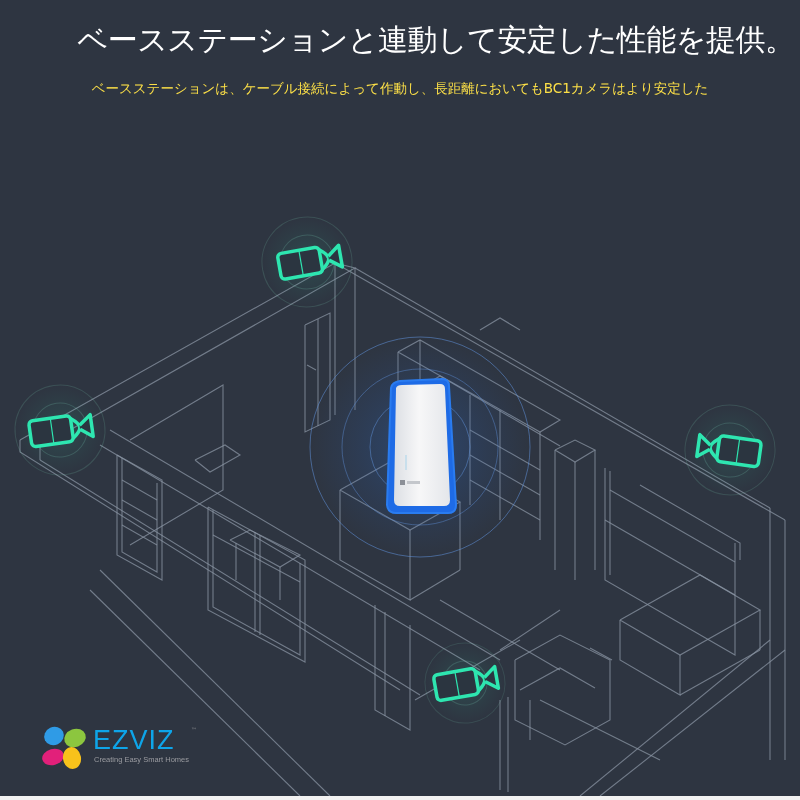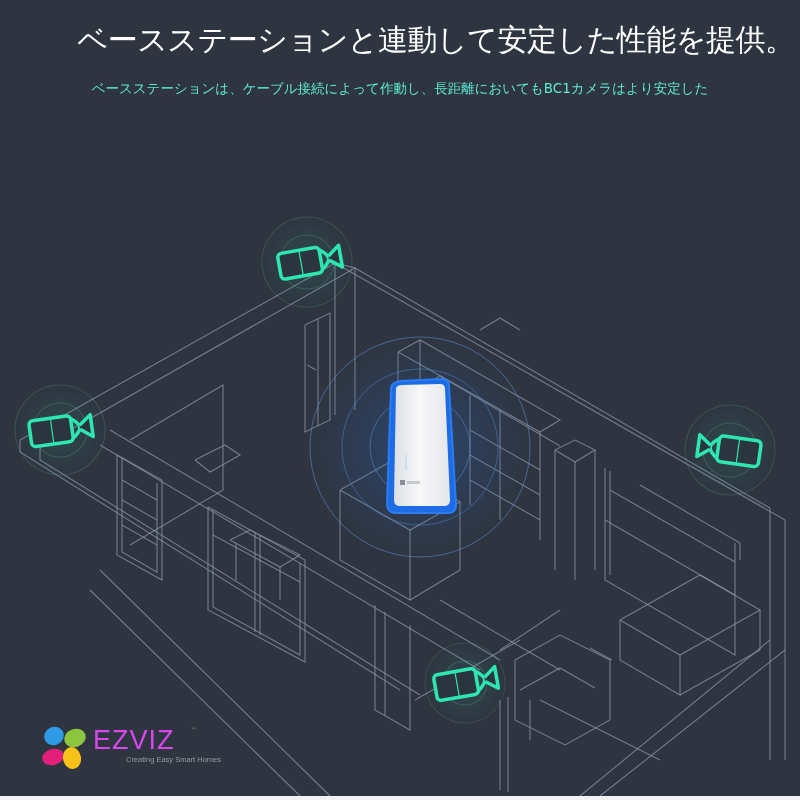--- a/index.html
+++ b/index.html
@@ -3,29 +3,29 @@
 <meta charset="utf-8">
 <style>
   html, body { margin: 0; padding: 0; background: #2e3440; }
   body { width: 800px; height: 800px; overflow: hidden; position: relative;
          font-family: "DejaVu Sans", "Liberation Sans", sans-serif; }
   .banner { position: absolute; left: 0; top: 0; width: 800px; height: 796px; background: #2e3541; overflow: hidden; }
   .bottom-strip { position: absolute; left: 0; top: 796px; width: 800px; height: 4px; background: #f2f2f2; }
   .title { position: absolute; left: 0; top: 20px; width: 800px; text-align: center;
            color: #ffffff; font-size: 30px; letter-spacing: -0.5px; font-weight: 400; white-space: nowrap; padding-left: 36px; }
   .subtitle { position: absolute; left: 0; top: 78px; width: 800px; text-align: center;
-              color: #5eead4; font-size: 13.5px; line-height: 20px; }
+              color: #fde047; font-size: 13.5px; line-height: 20px; }
   .subtitle div { white-space: nowrap; }
   svg.scene { position: absolute; left: 0; top: 0; }
   .logo { position: absolute; left: 40px; top: 722px; width: 170px; height: 48px; }
   .logo-word { position: absolute; left: 53px; top: 3px; font-family: "Liberation Sans", sans-serif;
-               font-size: 27px; letter-spacing: 1px; color: #d946ef; font-weight: 400; }
+               font-size: 27px; letter-spacing: 1px; color: #0ea5e9; font-weight: 400; }
   .logo-tm { position: absolute; left: 151px; top: 4px; font-size: 6px; color: #8f9094; }
   .logo-tag { position: absolute; left: 54px; top: 33px; font-size: 7.5px; color: #9a9ba0; white-space: nowrap;
-              font-family: "Liberation Sans", sans-serif; margin-left: 32px; }
+              font-family: "Liberation Sans", sans-serif; }
   .logo-mark { position: absolute; left: 0; top: 0; }
 </style>
 </head>
 <body>
 
 <div class="banner">
 
   <svg class="scene" width="800" height="796" viewBox="0 0 800 796">
     <defs>
       <radialGradient id="stationGlow" cx="50%" cy="50%" r="50%">

